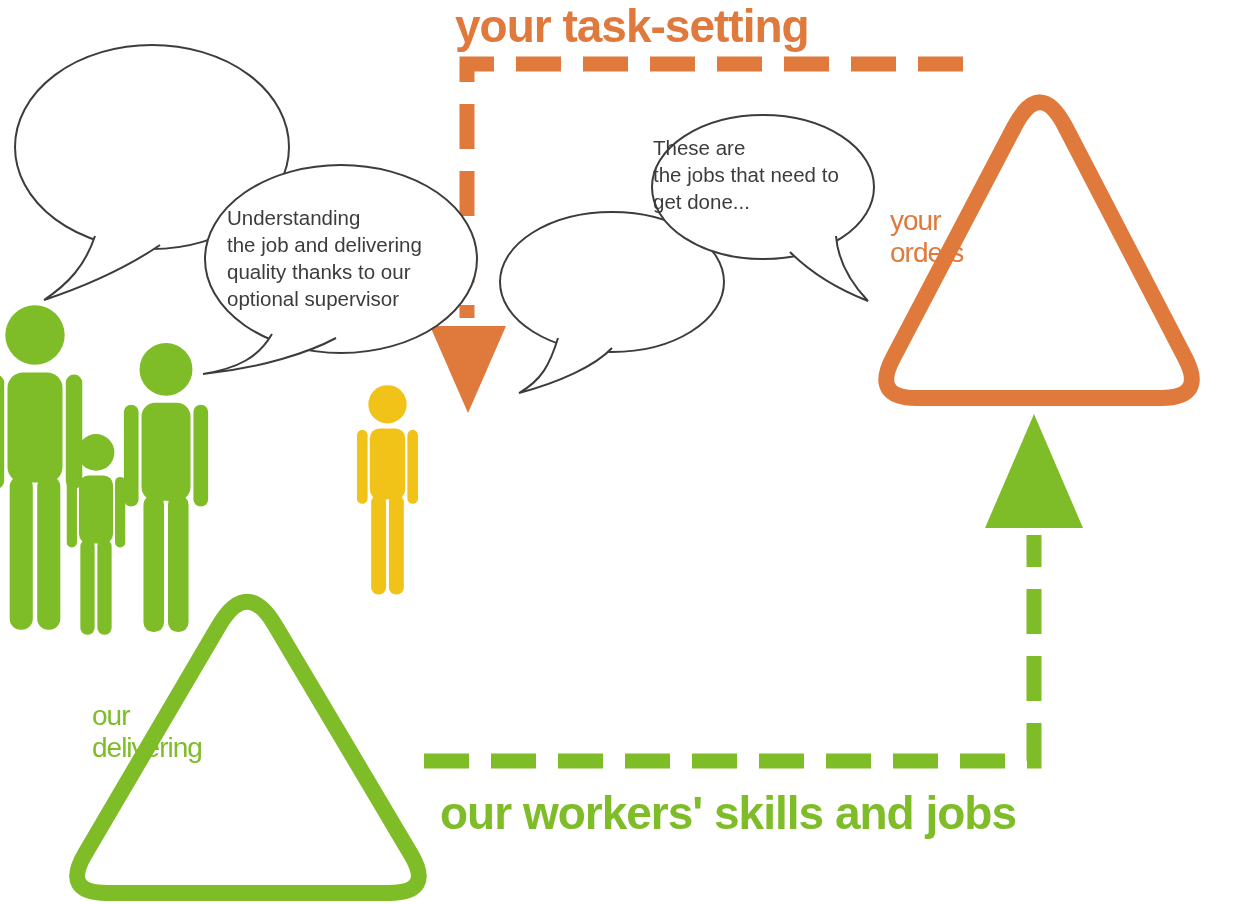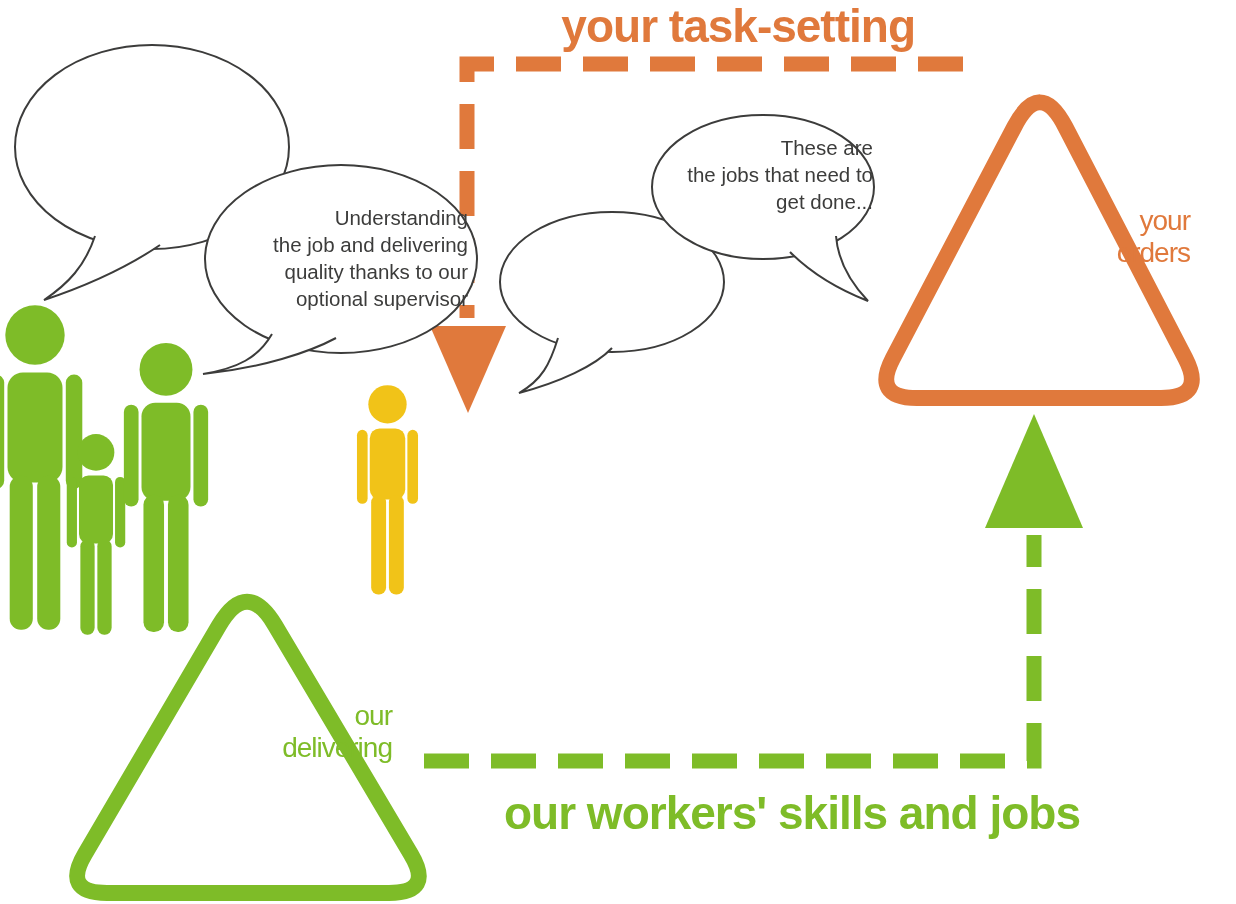--- a/index.html
+++ b/index.html
@@ -1,19 +1,19 @@
 <!DOCTYPE html>
 <html style="--orange: #E0793C; --green: #7EBC28; --yellow: #F1C318; --ink: #3C3C3B;"><head>
 <meta charset="utf-8">
 <style>
   html,body{margin:0;padding:0;background:#fff;}
   .stage{position:relative;width:1236px;height:904px;overflow:hidden;background:#fff;
          font-family:"Liberation Sans", sans-serif;}
   .stage svg.canvas{position:absolute;left:0;top:0;}
-  .label{position:absolute;white-space:pre-line;text-align:right;}
+  .label{position:absolute;white-space:pre-line;text-align:left;}
   .flow-title{font-size:46px;font-weight:bold;letter-spacing:-1px;line-height:1.05;}
   .flow-title.orange{color:var(--orange);}
   .flow-title.green{color:var(--green);}
   .node-label{font-size:28px;font-weight:normal;line-height:1.15;letter-spacing:-1px;}
   .node-label.orange{color:var(--orange);}
   .node-label.green{color:var(--green);}
   .bubble-text{font-size:20.5px;line-height:1.32;color:var(--ink);}
   .dash{fill:none;stroke-width:15;stroke-dasharray:45 22;}
   .dash.o{stroke:var(--orange);}
   .dash.g{stroke:var(--green);}
@@ -79,21 +79,21 @@
 
   <div class="label flow-title green" style="left:440px;top:789px;width:640px;">our workers' skills and jobs</div>
 
   <div class="label node-label orange" style="left:890px;top:205px;width:300px;">your
 orders</div>
 
   <div class="label node-label green" style="left:92px;top:700px;width:300px;">our
 delivering</div>
 
 
-  <div class="label bubble-text" style="left:208px;top:204px;width:260px;">Understanding
+  <div class="label bubble-text" style="left:227px;top:204px;width:260px;">Understanding
 the job and delivering
 quality thanks to our
 optional supervisor</div>
 
 
   <div class="label bubble-text" style="left:653px;top:134px;width:220px;">These are
 the jobs that need to
 get done...</div>
 </div>
 

